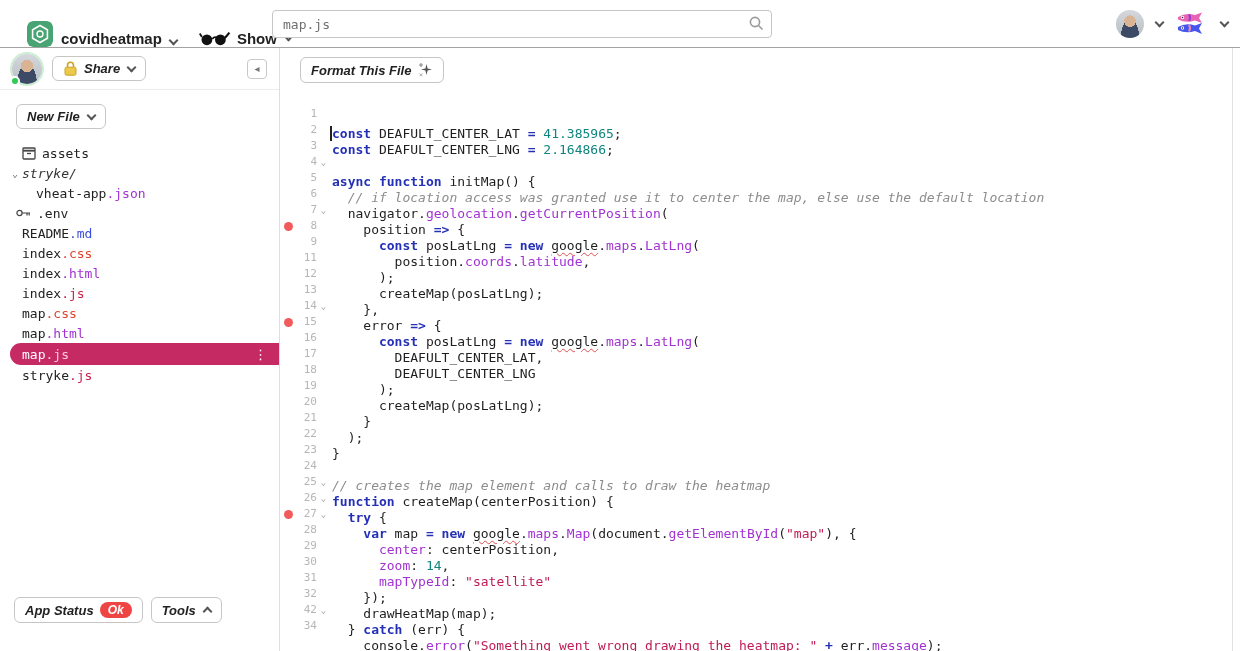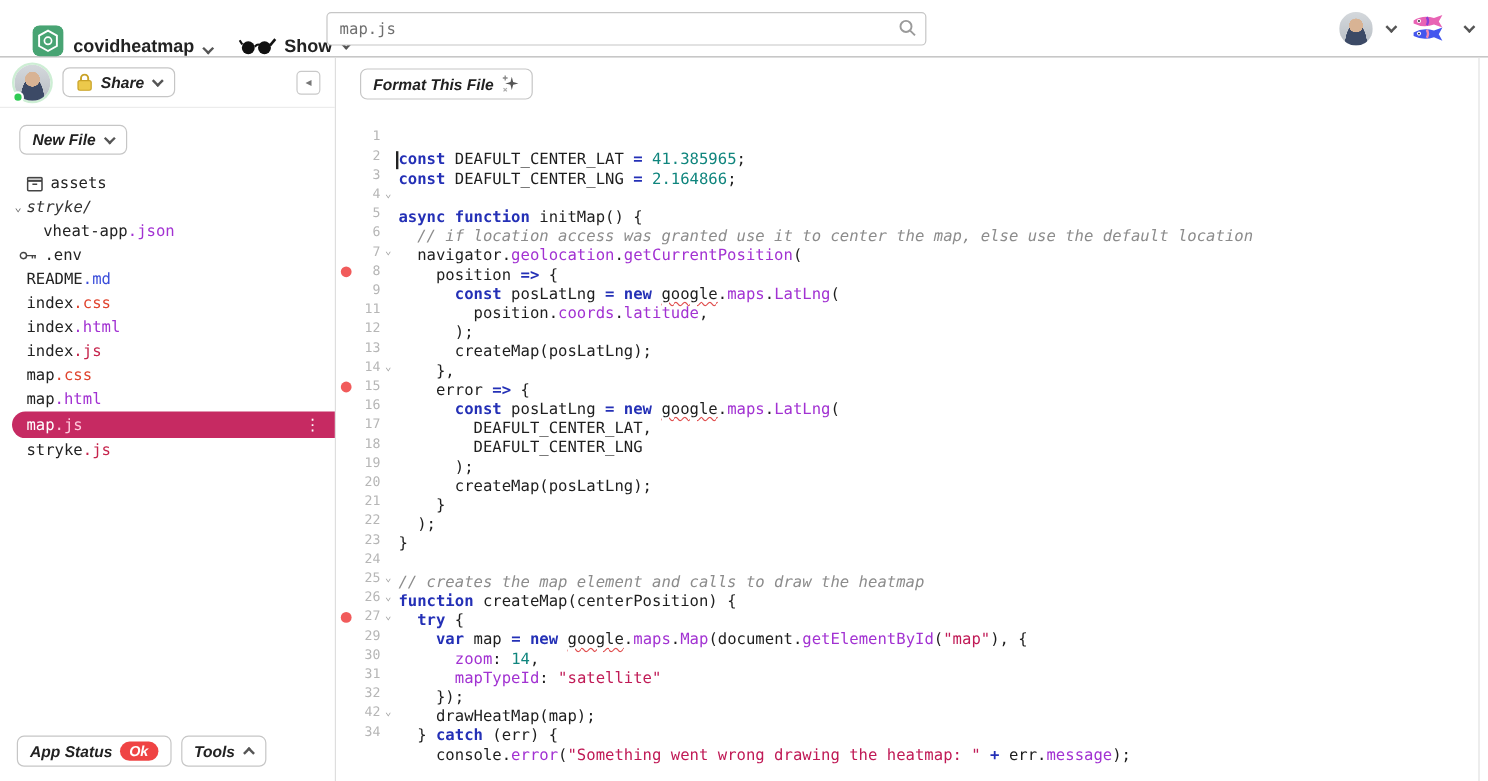--- a/index.html
+++ b/index.html
@@ -54,21 +54,21 @@
   .frow.child { padding-left:36px; }
   .frow.env { padding-left:16px; }
   .frow.selected { background:#c62a62; color:#fff; height:22px; margin-left:10px;
     border-radius:12px 0 0 12px; padding-left:12px; }
   .ext-json,.ext-html { color:#a232d2; }
   .ext-md { color:#3b4eda; }
   .ext-css { color:#e0432d; }
   .ext-js { color:#c6244c; }
   .frow.selected .ext-js { color:#ffc9dd; }
   .dots { margin-left:auto; margin-right:12px; color:#fff; font-size:13px; }
-  .side-bottom { position:absolute; bottom:12px; left:14px; display:flex; gap:8px; }
+  .side-bottom { position:absolute; bottom:28px; left:14px; display:flex; gap:8px; }
   .ok-badge { background:#ef4444; color:#fff; font-size:12px; font-weight:bold;
     border-radius:10px; padding:1px 8px; }
 
   
   .editor { position:absolute; top:48px; left:280px; right:0; bottom:0; background:#fff; }
   .editor-toolbar { height:58px; padding:9px 0 0 20px; }
   .scrollbar-track { position:absolute; top:0; bottom:0; right:7px; width:1px; background:#e2e2e2; }
   .code { font-family:"DejaVu Sans Mono", monospace; font-size:13px; }
   .cl { display:flex; height:16px; line-height:16px; }
   .gut { width:50px; flex:none; display:flex; align-items:center; }
@@ -415,20 +415,28 @@
             <span class="bp"></span>
           </span>
           <span class="lnum">27</span>
           <span class="foldcol">⌄</span>
         </div>
         <div class="ctext"><span class="tk-t">    </span><span class="tk-k">var</span><span class="tk-t"> map </span><span class="tk-k">=</span><span class="tk-t"> </span><span class="tk-k">new</span><span class="tk-t"> </span><span class="tk-w">google</span><span class="tk-t">.</span><span class="tk-o">maps</span><span class="tk-t">.</span><span class="tk-o">Map</span><span class="tk-t">(document.</span><span class="tk-o">getElementById</span><span class="tk-t">(</span><span class="tk-s">"map"</span><span class="tk-t">), {</span></div>
       </div>
       <div class="cl">
         <div class="gut">
           <span class="dotcol"></span>
+          <span class="lnum">28</span>
+          <span class="foldcol"></span>
+        </div>
+        <div class="ctext"><span class="tk-t">      </span><span class="tk-o">center</span><span class="tk-t">: centerPosition,</span></div>
+      </div>
+      <div class="cl">
+        <div class="gut">
+          <span class="dotcol"></span>
           <span class="lnum">29</span>
           <span class="foldcol"></span>
         </div>
         <div class="ctext"><span class="tk-t">      </span><span class="tk-o">zoom</span><span class="tk-t">: </span><span class="tk-n">14</span><span class="tk-t">,</span></div>
       </div>
       <div class="cl">
         <div class="gut">
           <span class="dotcol"></span>
           <span class="lnum">30</span>
           <span class="foldcol"></span>

